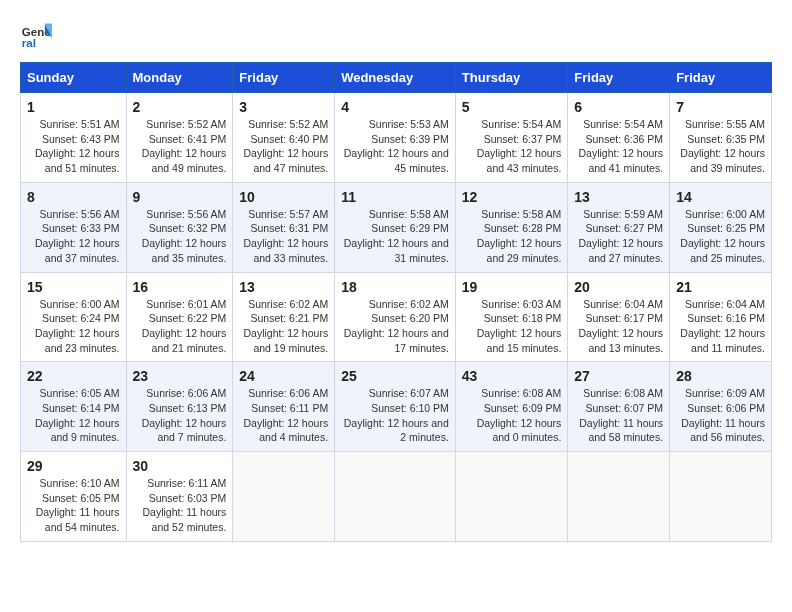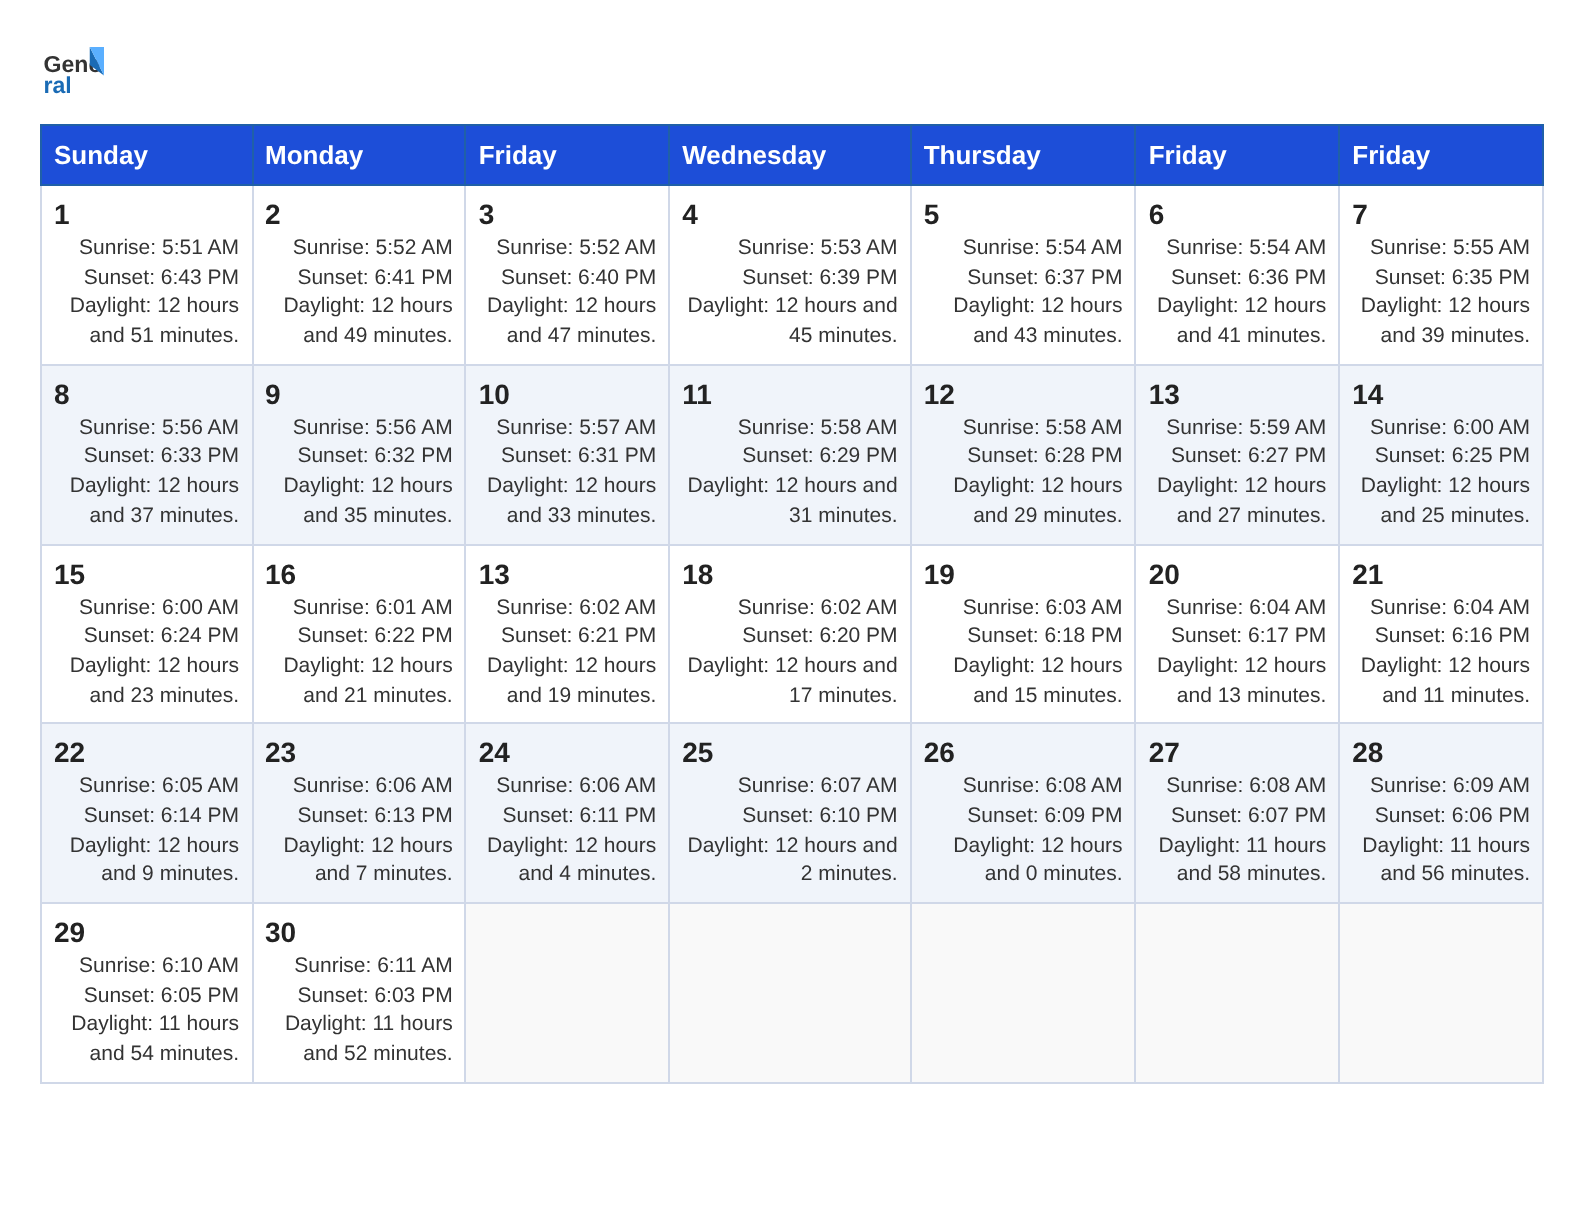--- a/index.html
+++ b/index.html
@@ -319,21 +319,21 @@
         </td>
         <td>
           <span class="day-num">25</span>
           <div class="day-info">
             Sunrise: 6:07 AM<br>
             Sunset: 6:10 PM<br>
             Daylight: 12 hours and 2 minutes.
           </div>
         </td>
         <td>
-          <span class="day-num">26</span>
+          <span class="day-num">43</span>
           <div class="day-info">
             Sunrise: 6:08 AM<br>
             Sunset: 6:09 PM<br>
             Daylight: 12 hours and 0 minutes.
           </div>
         </td>
         <td>
           <span class="day-num">27</span>
           <div class="day-info">
             Sunrise: 6:08 AM<br>

